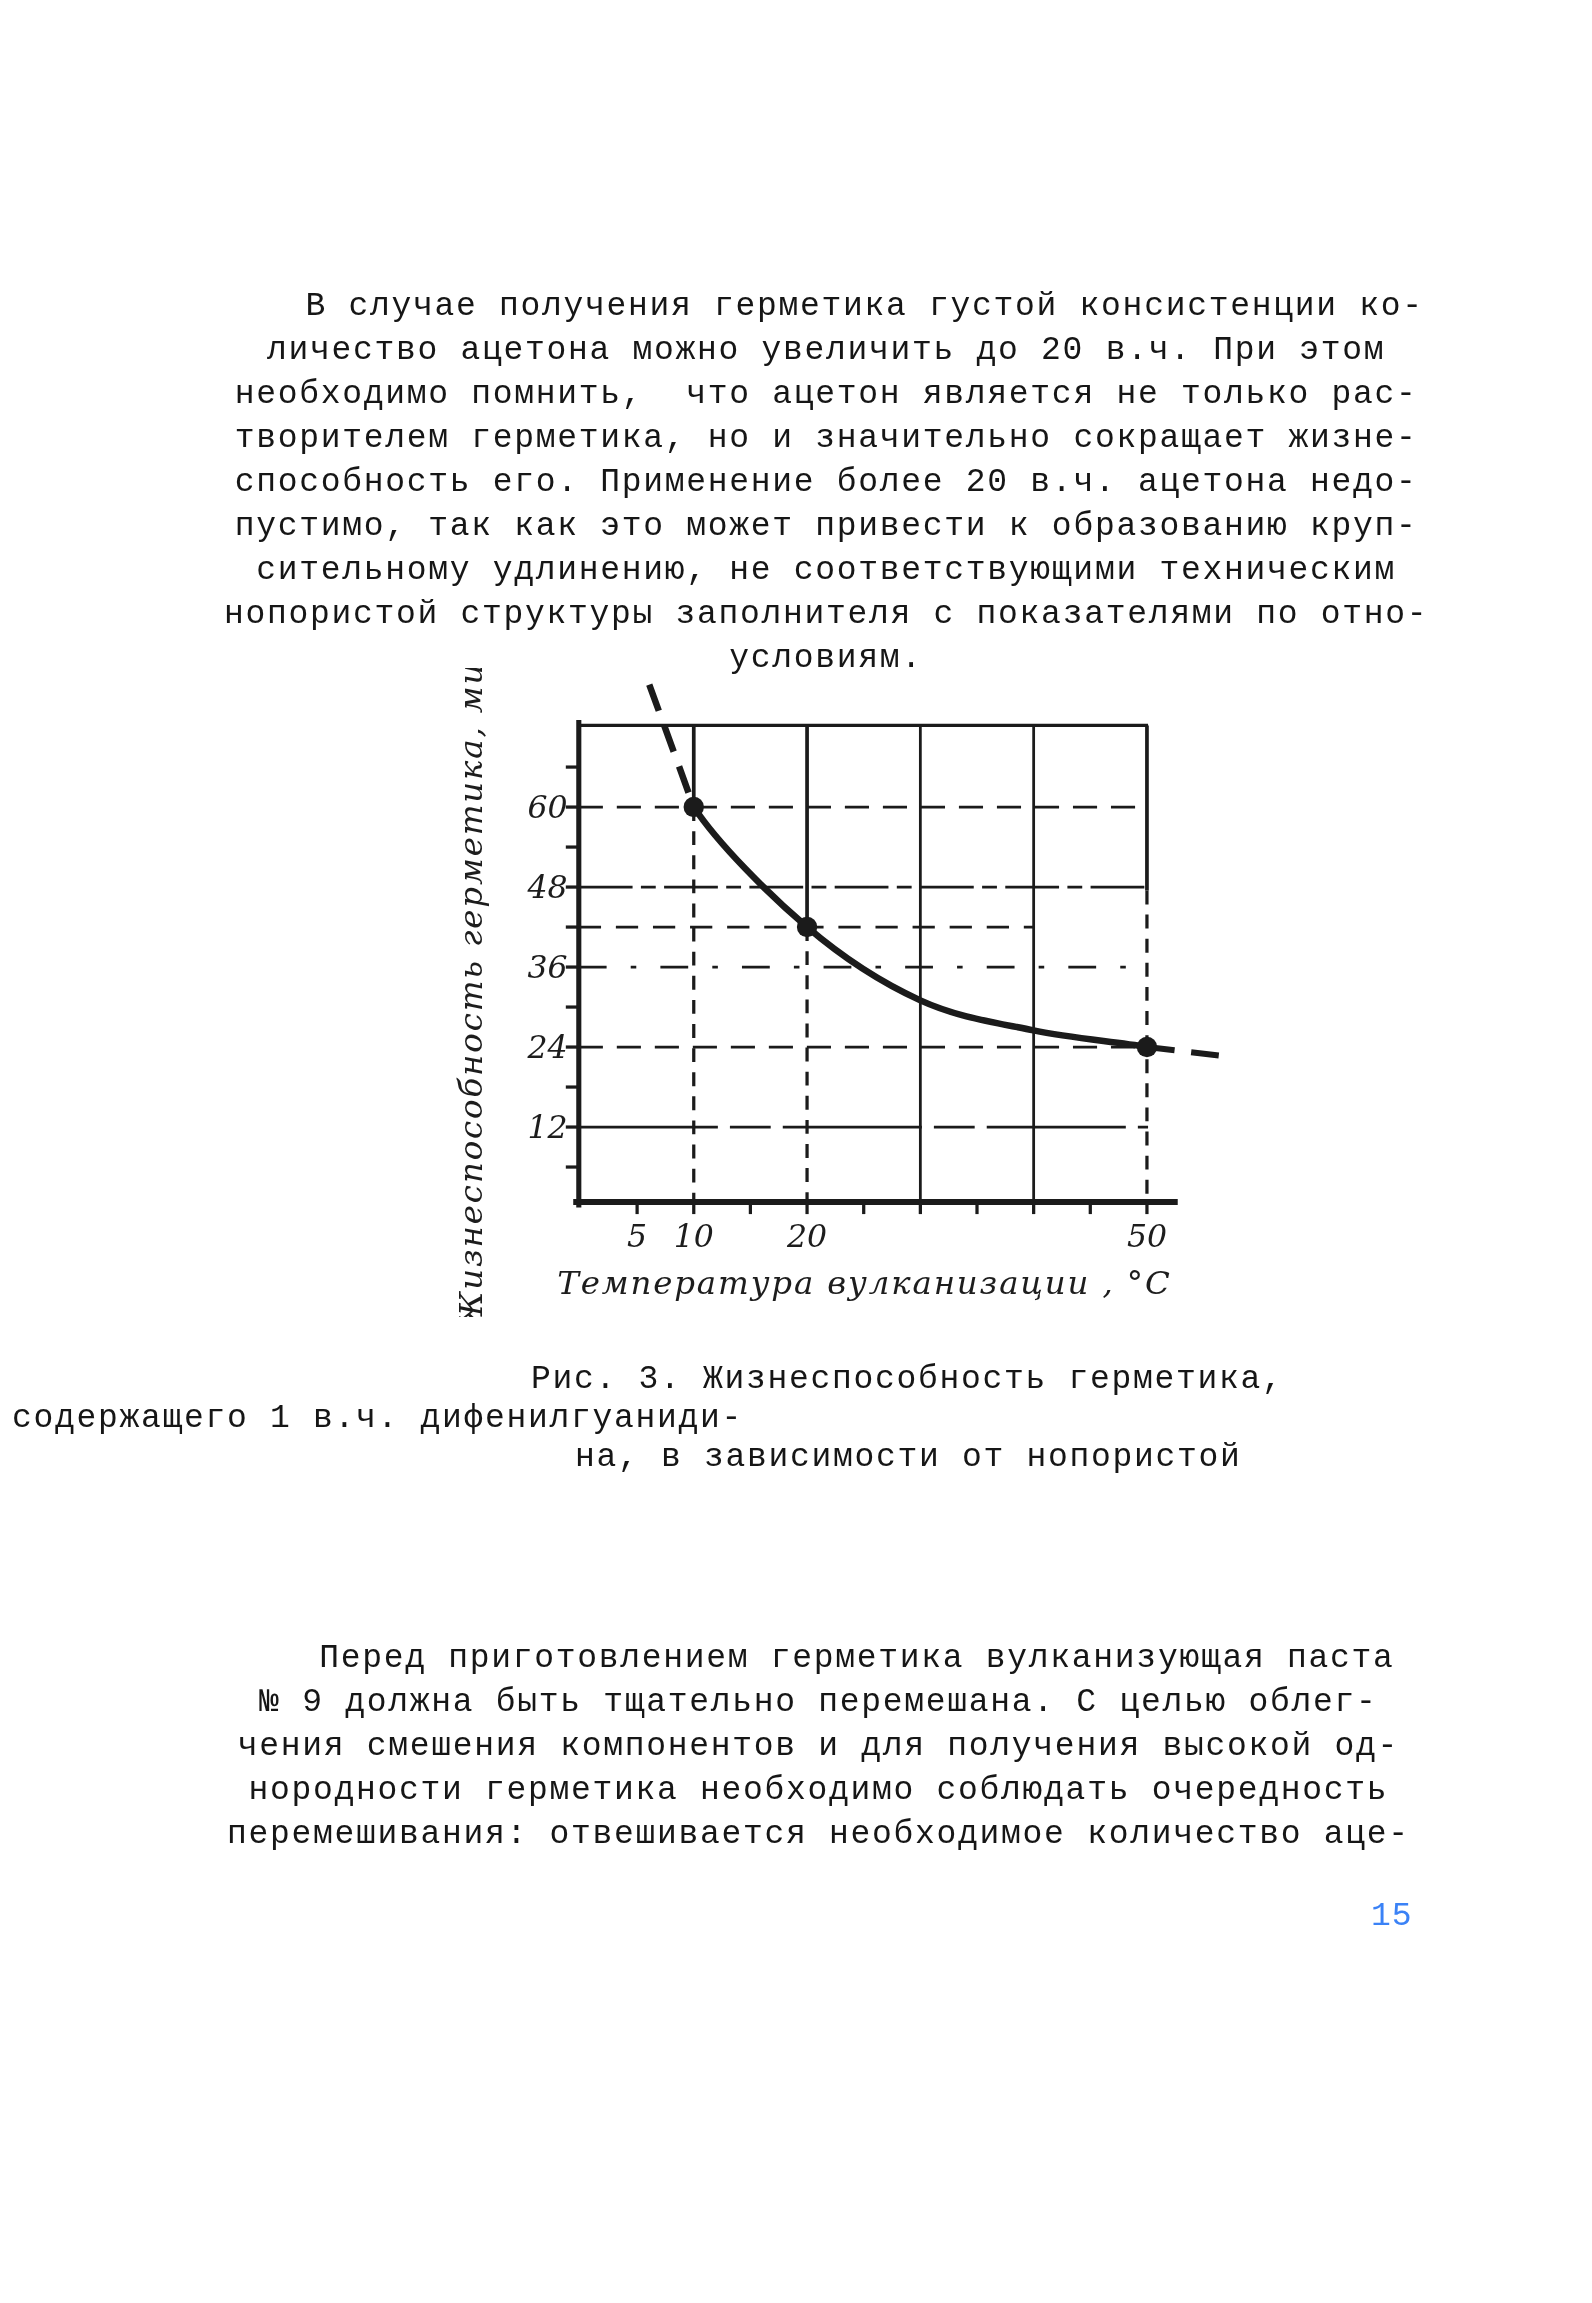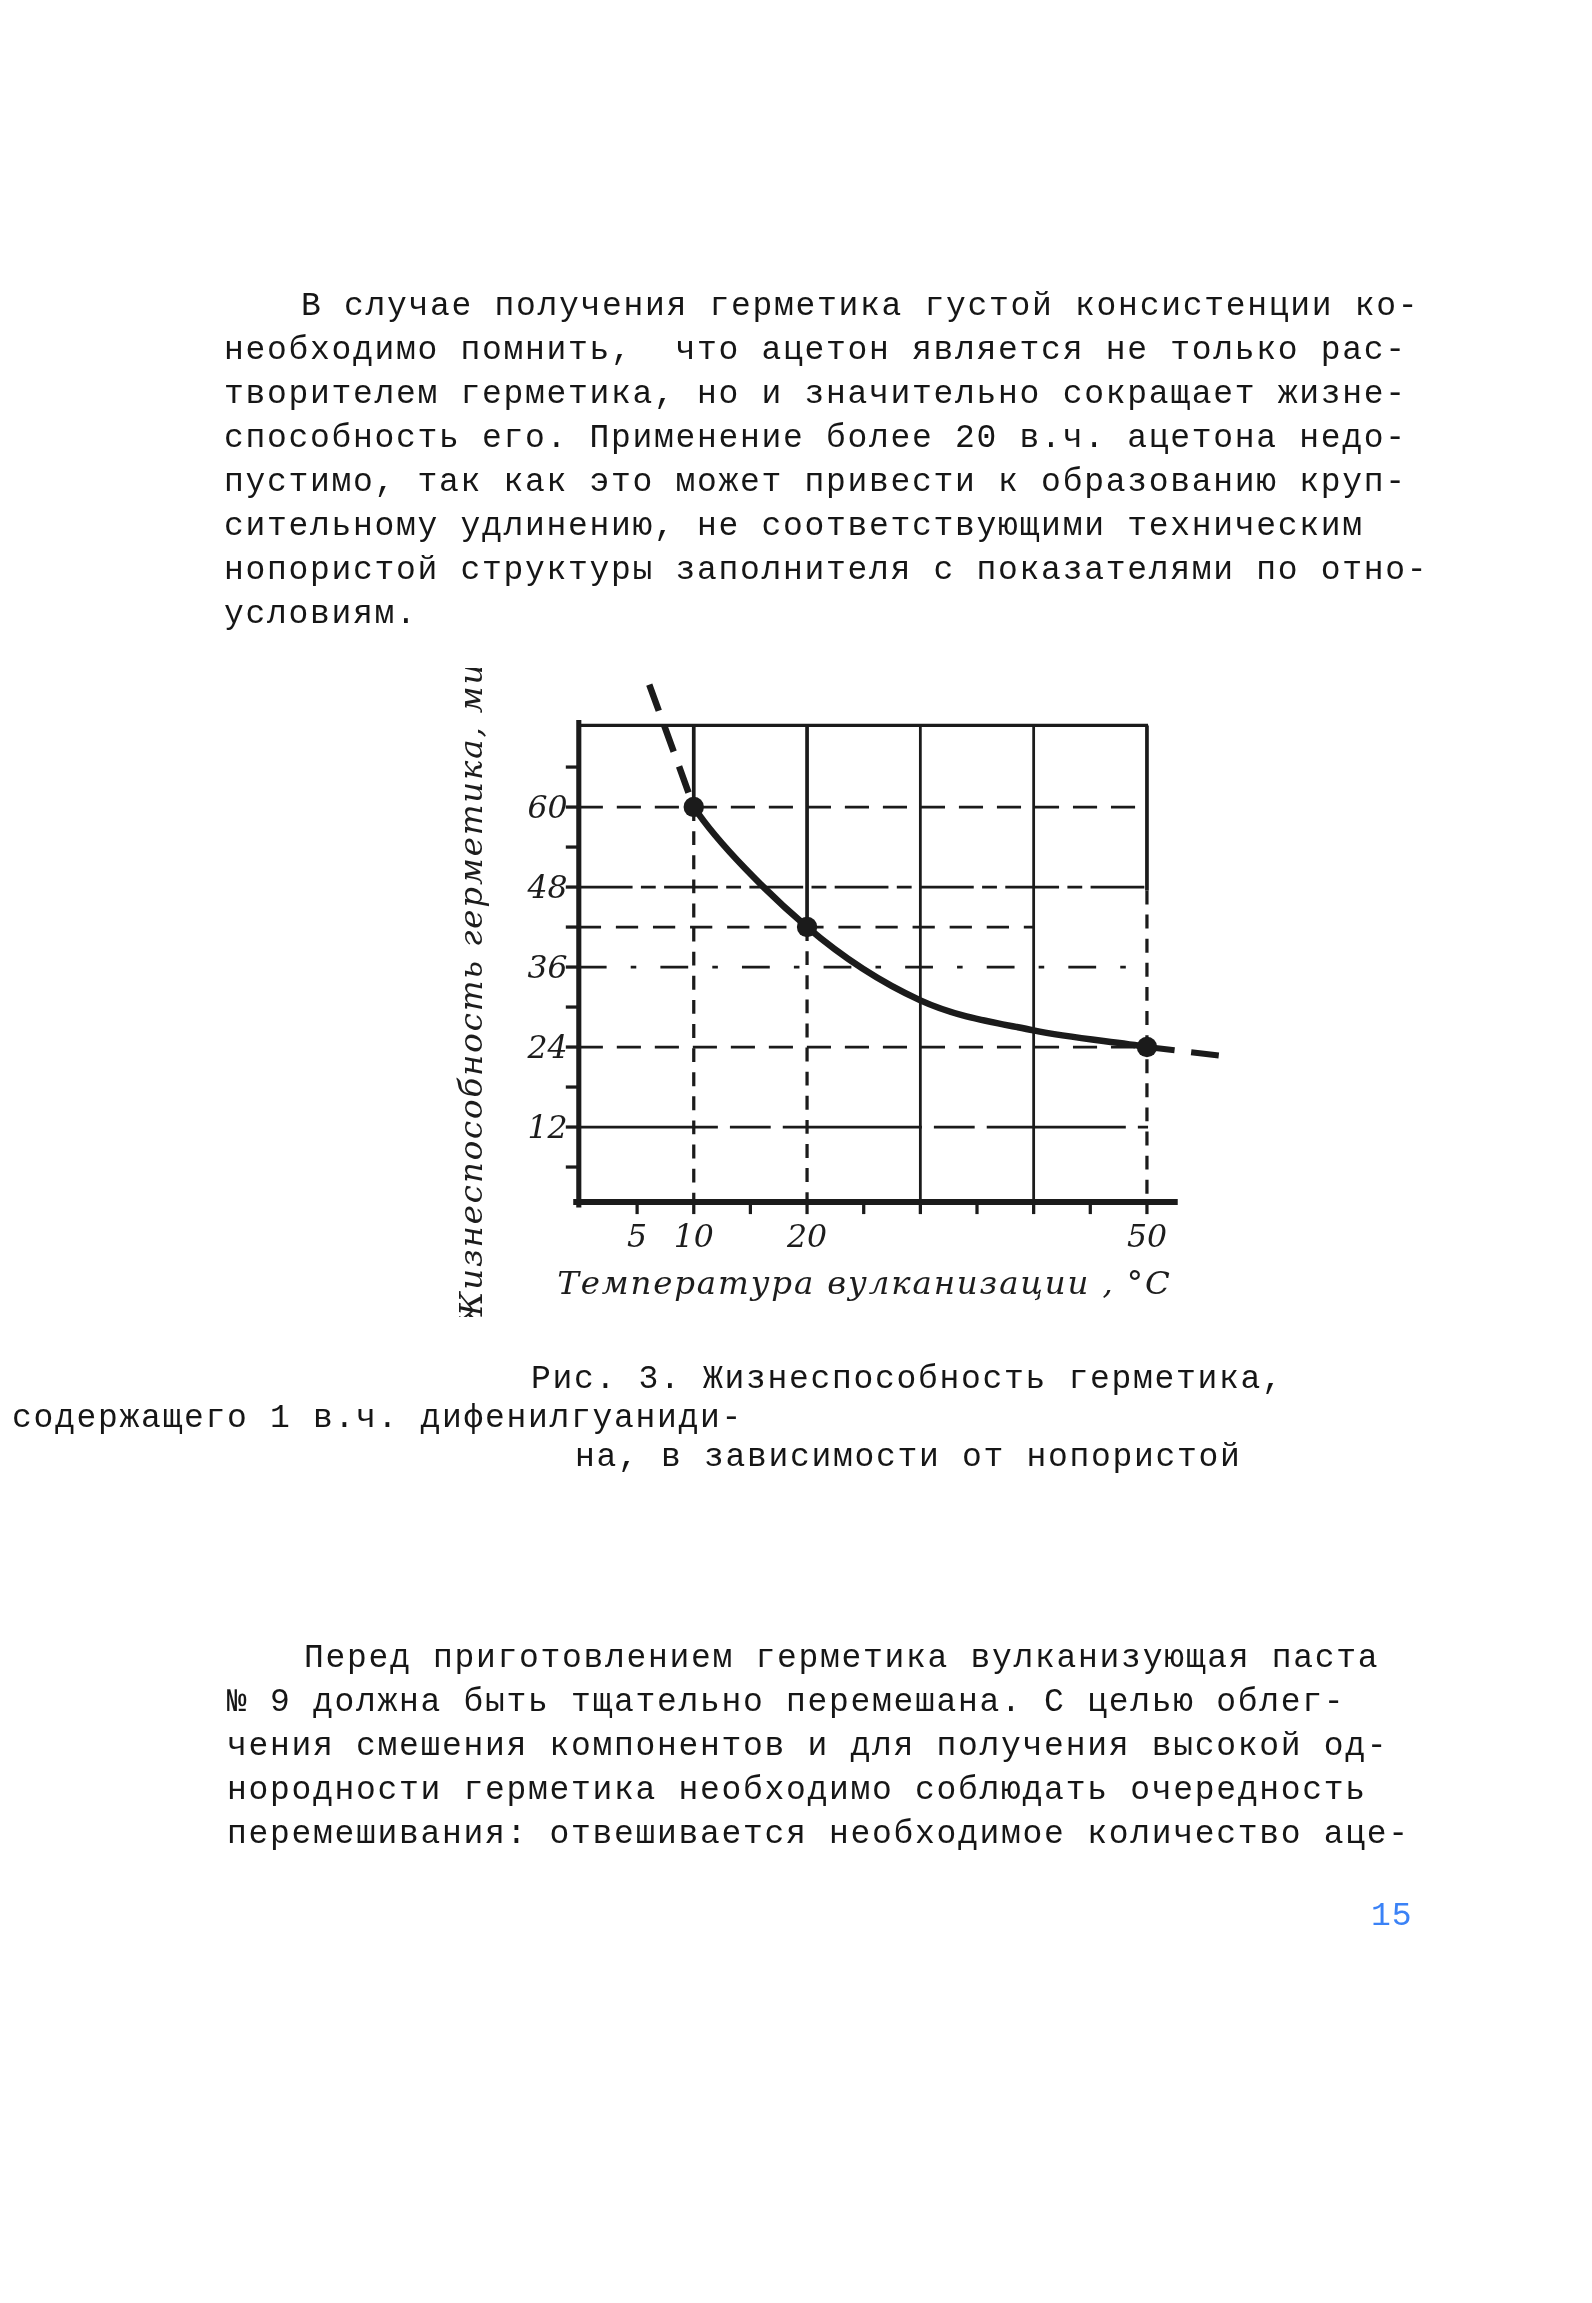--- a/index.html
+++ b/index.html
@@ -5,21 +5,21 @@
   html,body{margin:0;padding:0;background:#ffffff;}
   .page{
     position:relative;
     width:1593px;
     height:2303px;
     background:#ffffff;
     color:#161616;
     font-family:"Liberation Mono","DejaVu Sans Mono",monospace;
     overflow:hidden;
   }
-  .para{position:absolute;}
+  .para{position:absolute;text-align:center;}
   .para .line{
     font-size:33px;
     line-height:44px;
     letter-spacing:1.7px;
     white-space:pre;
     color:#161616;
   }
   .para1{left:224px;top:285px;}
   .para2{left:227px;top:1637px;}
   .para .line.indent{padding-left:77px;}
@@ -43,20 +43,21 @@
   #figure-chart .tick{font:italic 34px "DejaVu Serif",serif;fill:#1d1d1d;}
   #figure-chart .atitle{font:italic 35px "DejaVu Serif",serif;fill:#1d1d1d;letter-spacing:2px;}
 </style>
 </head>
 <body>
 
 <div class="page">
 
   <div class="para para1">
     <div class="line indent">В случае получения герметика густой консистенции ко-</div>
+    <div class="line">личество ацетона можно увеличить до 20 в.ч. При этом</div>
     <div class="line">необходимо помнить,  что ацетон является не только рас-</div>
     <div class="line">творителем герметика, но и значительно сокращает жизне-</div>
     <div class="line">способность его. Применение более 20 в.ч. ацетона недо-</div>
     <div class="line">пустимо, так как это может привести к образованию круп-</div>
     <div class="line">сительному удлинению, не соответствующими техническим</div>
     <div class="line">нопористой структуры заполнителя с показателями по отно-</div>
     <div class="line">условиям.</div>
   </div>
 
   <svg id="figure-chart" width="909" height="649" viewBox="0 0 980 700">

